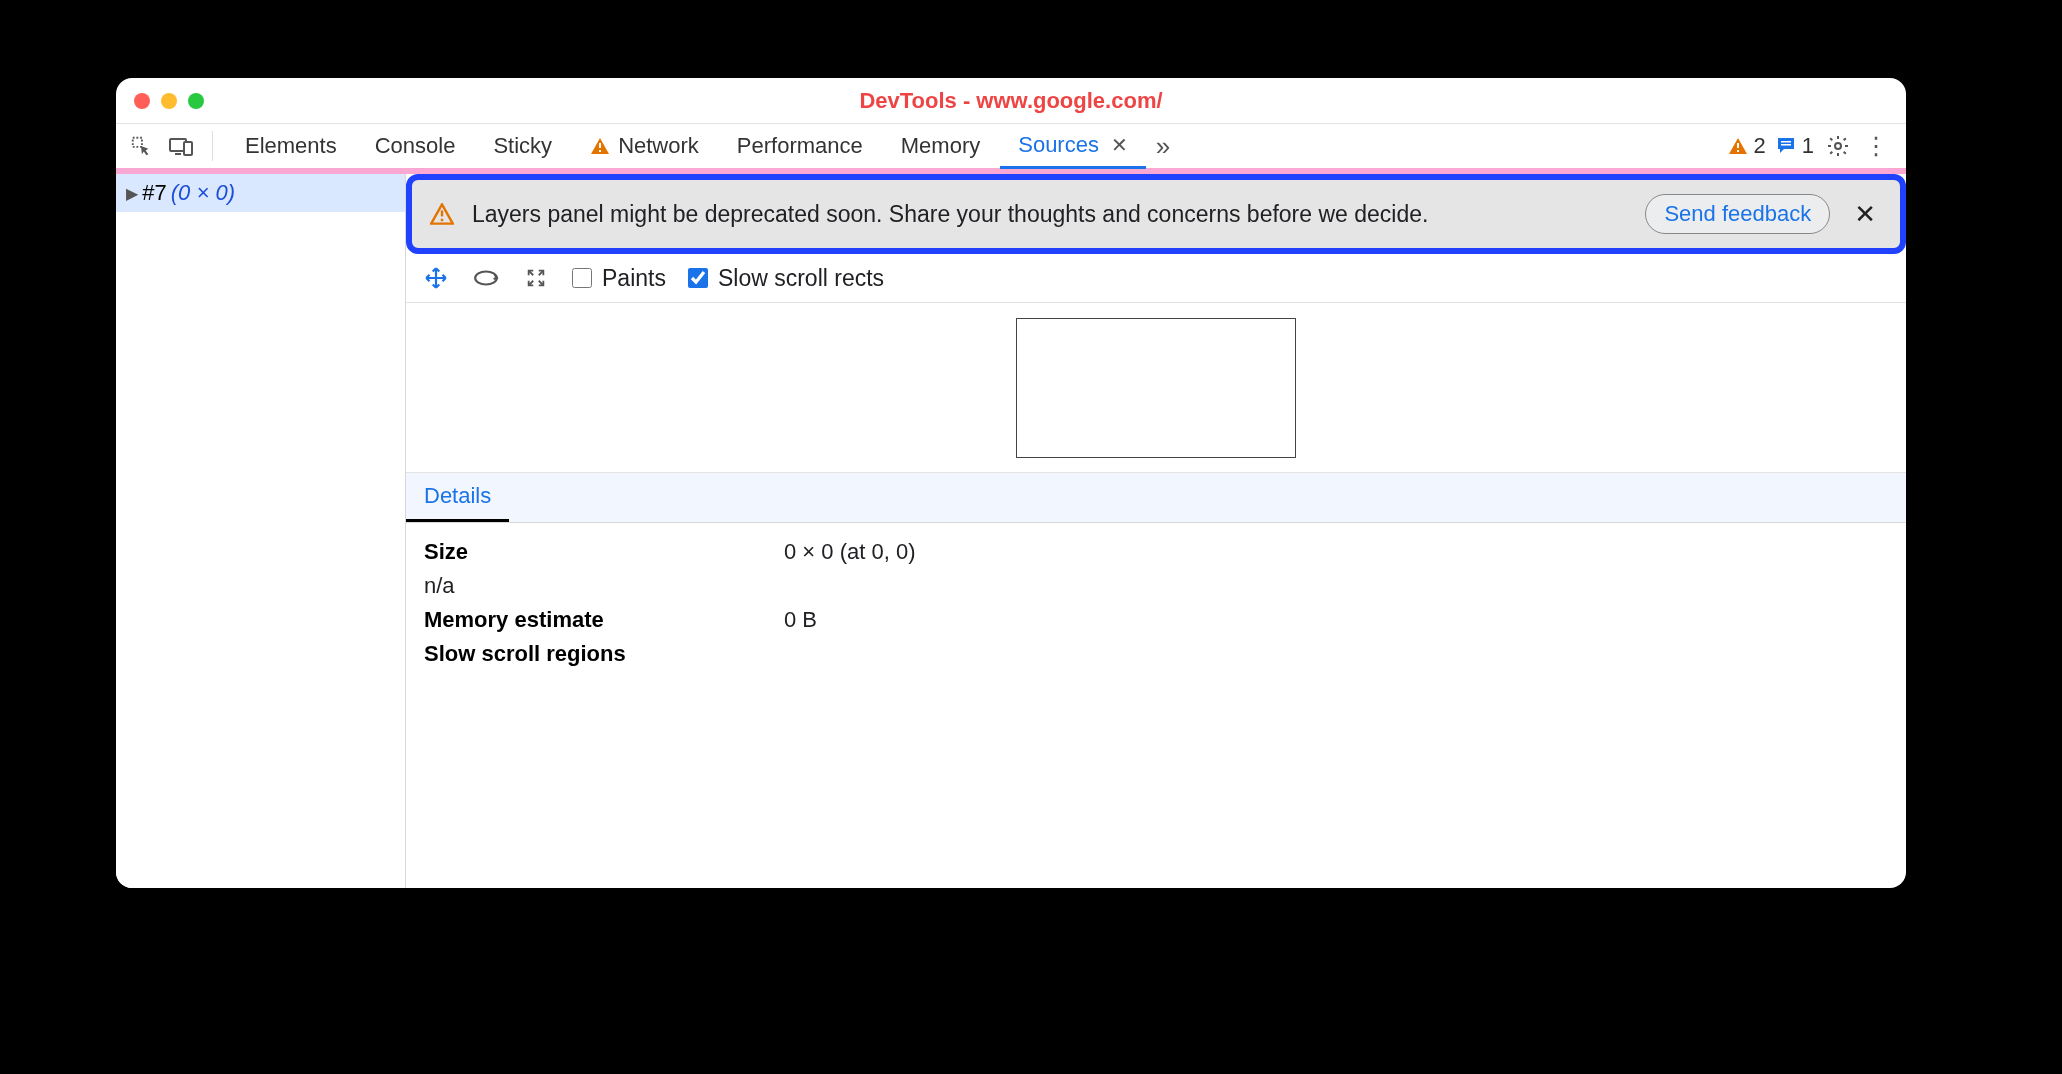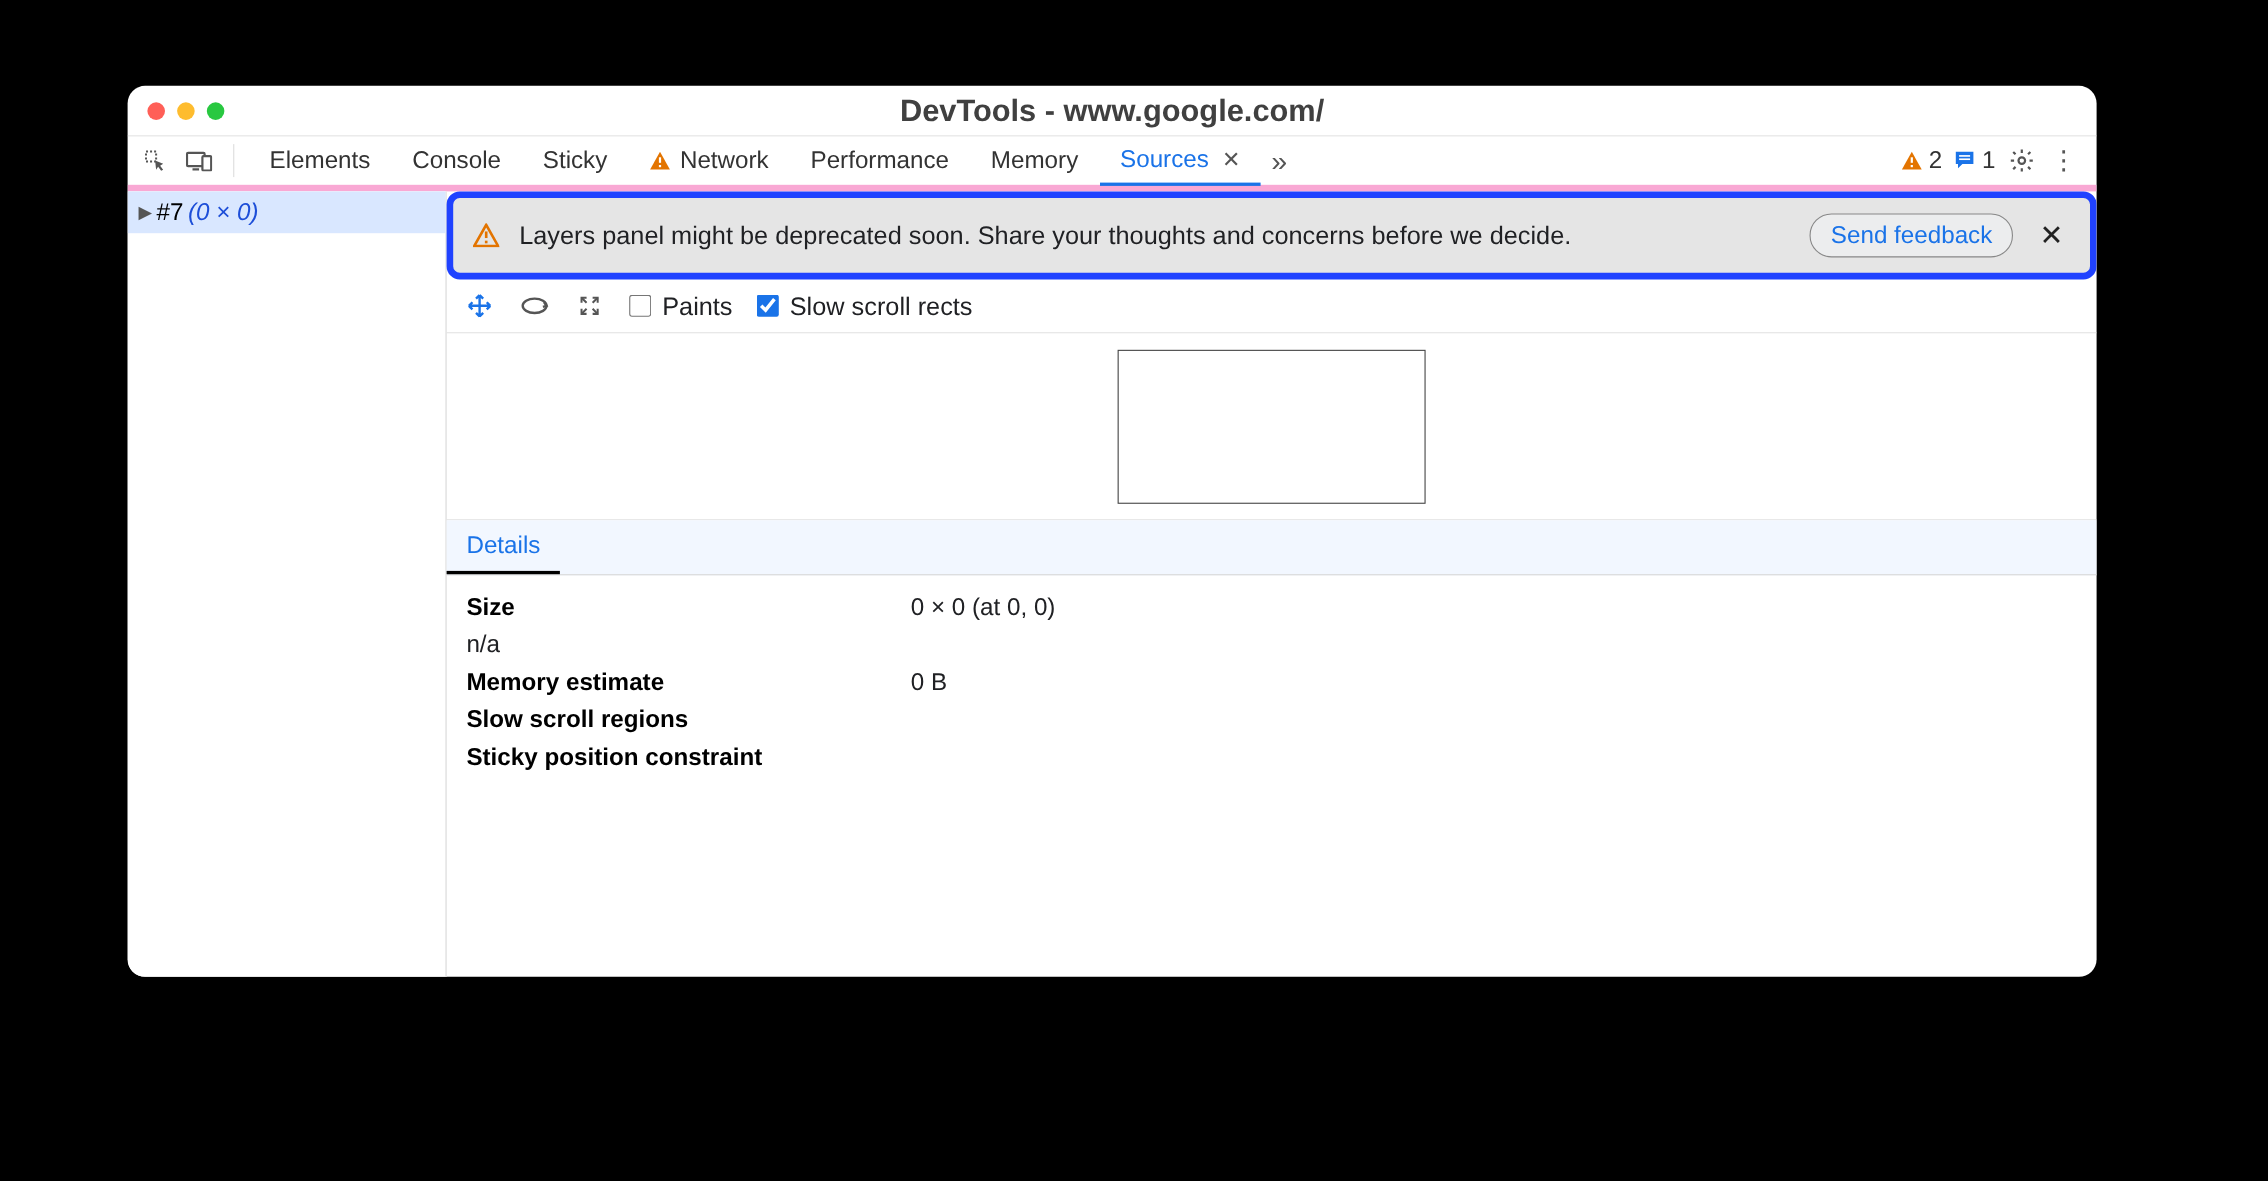--- a/index.html
+++ b/index.html
@@ -27,21 +27,21 @@
     height: 46px;
     display: flex;
     align-items: center;
     padding: 0 18px;
     border-bottom: 1px solid #e3e3e3;
     position: relative;
   }
   .traffic { display: flex; gap: 11px; }
   .dot { width: 16px; height: 16px; border-radius: 50%; }
   .dot.red { background:#ff5f57;} .dot.yellow{background:#febc2e;} .dot.green{background:#28c840;}
-  .title { position:absolute; left:0; right:0; text-align:center; font-weight:600; font-size:28px; color:#404040; pointer-events:none;}
+  .title { position:absolute; left:0; right:0; text-align:center; font-weight:600; font-size:22px; color:#ef4444; pointer-events:none;}
   .tabbar {
     height: 50px;
     display:flex;
     align-items:center;
     border-bottom:6px solid #f9a8d4;
     padding:0 8px;
     font-size:22px;
     color:#333;
     gap:6px;
   }
@@ -74,21 +74,21 @@
   .toolbar { display:flex; align-items:center; gap:22px; padding:10px 16px; font-size:23px; color:#202124; border-bottom:1px solid #e3e3e3;}
   .toolbar .tb-icon{ width:28px; height:28px; display:flex; align-items:center; justify-content:center; color:#1a73e8; cursor:pointer;}
   .toolbar .tb-icon.gray{ color:#555;}
   .toolbar label{ display:flex; align-items:center; gap:10px;}
   .toolbar input[type=checkbox]{ width:20px; height:20px; accent-color:#1a73e8;}
   .canvas { height:170px; display:flex; align-items:center; justify-content:center; border-bottom:1px solid #e3e3e3;}
   .layer-rect { width:280px; height:140px; border:1px solid #444; background:#fff;}
   .details-tabs{ display:flex; border-bottom:1px solid #d8d8d8; background:#f2f7ff;}
   .details-tab{ padding:10px 18px; font-size:22px; color:#1a73e8; border-bottom:3px solid #000000; cursor:pointer;}
   .details-body{ padding:12px 18px; font-size:22px;}
-  .detail-row{ display:flex; padding:4px 0;gap:44px;}
+  .detail-row{ display:flex; padding:4px 0;}
   .detail-key{ width:360px; font-weight:700;}
   .detail-val{ color:#202124;}
   svg { display:block; }
 </style>
 </head>
 <body>
 
 <div class="window">
 
   <div class="titlebar">
@@ -248,20 +248,16 @@
           <div class="detail-val">n/a</div>
         </div>
         <div class="detail-row">
           <div class="detail-key">Memory estimate</div>
           <div class="detail-val">0 B</div>
         </div>
         <div class="detail-row">
           <div class="detail-key">Slow scroll regions</div>
           <div class="detail-val"></div>
         </div>
-        <div class="detail-row">
-          <div class="detail-key">Sticky position constraint</div>
-          <div class="detail-val"></div>
-        </div>
       </div>
     </div>
   </div>
 </div>
 
 </body></html>

